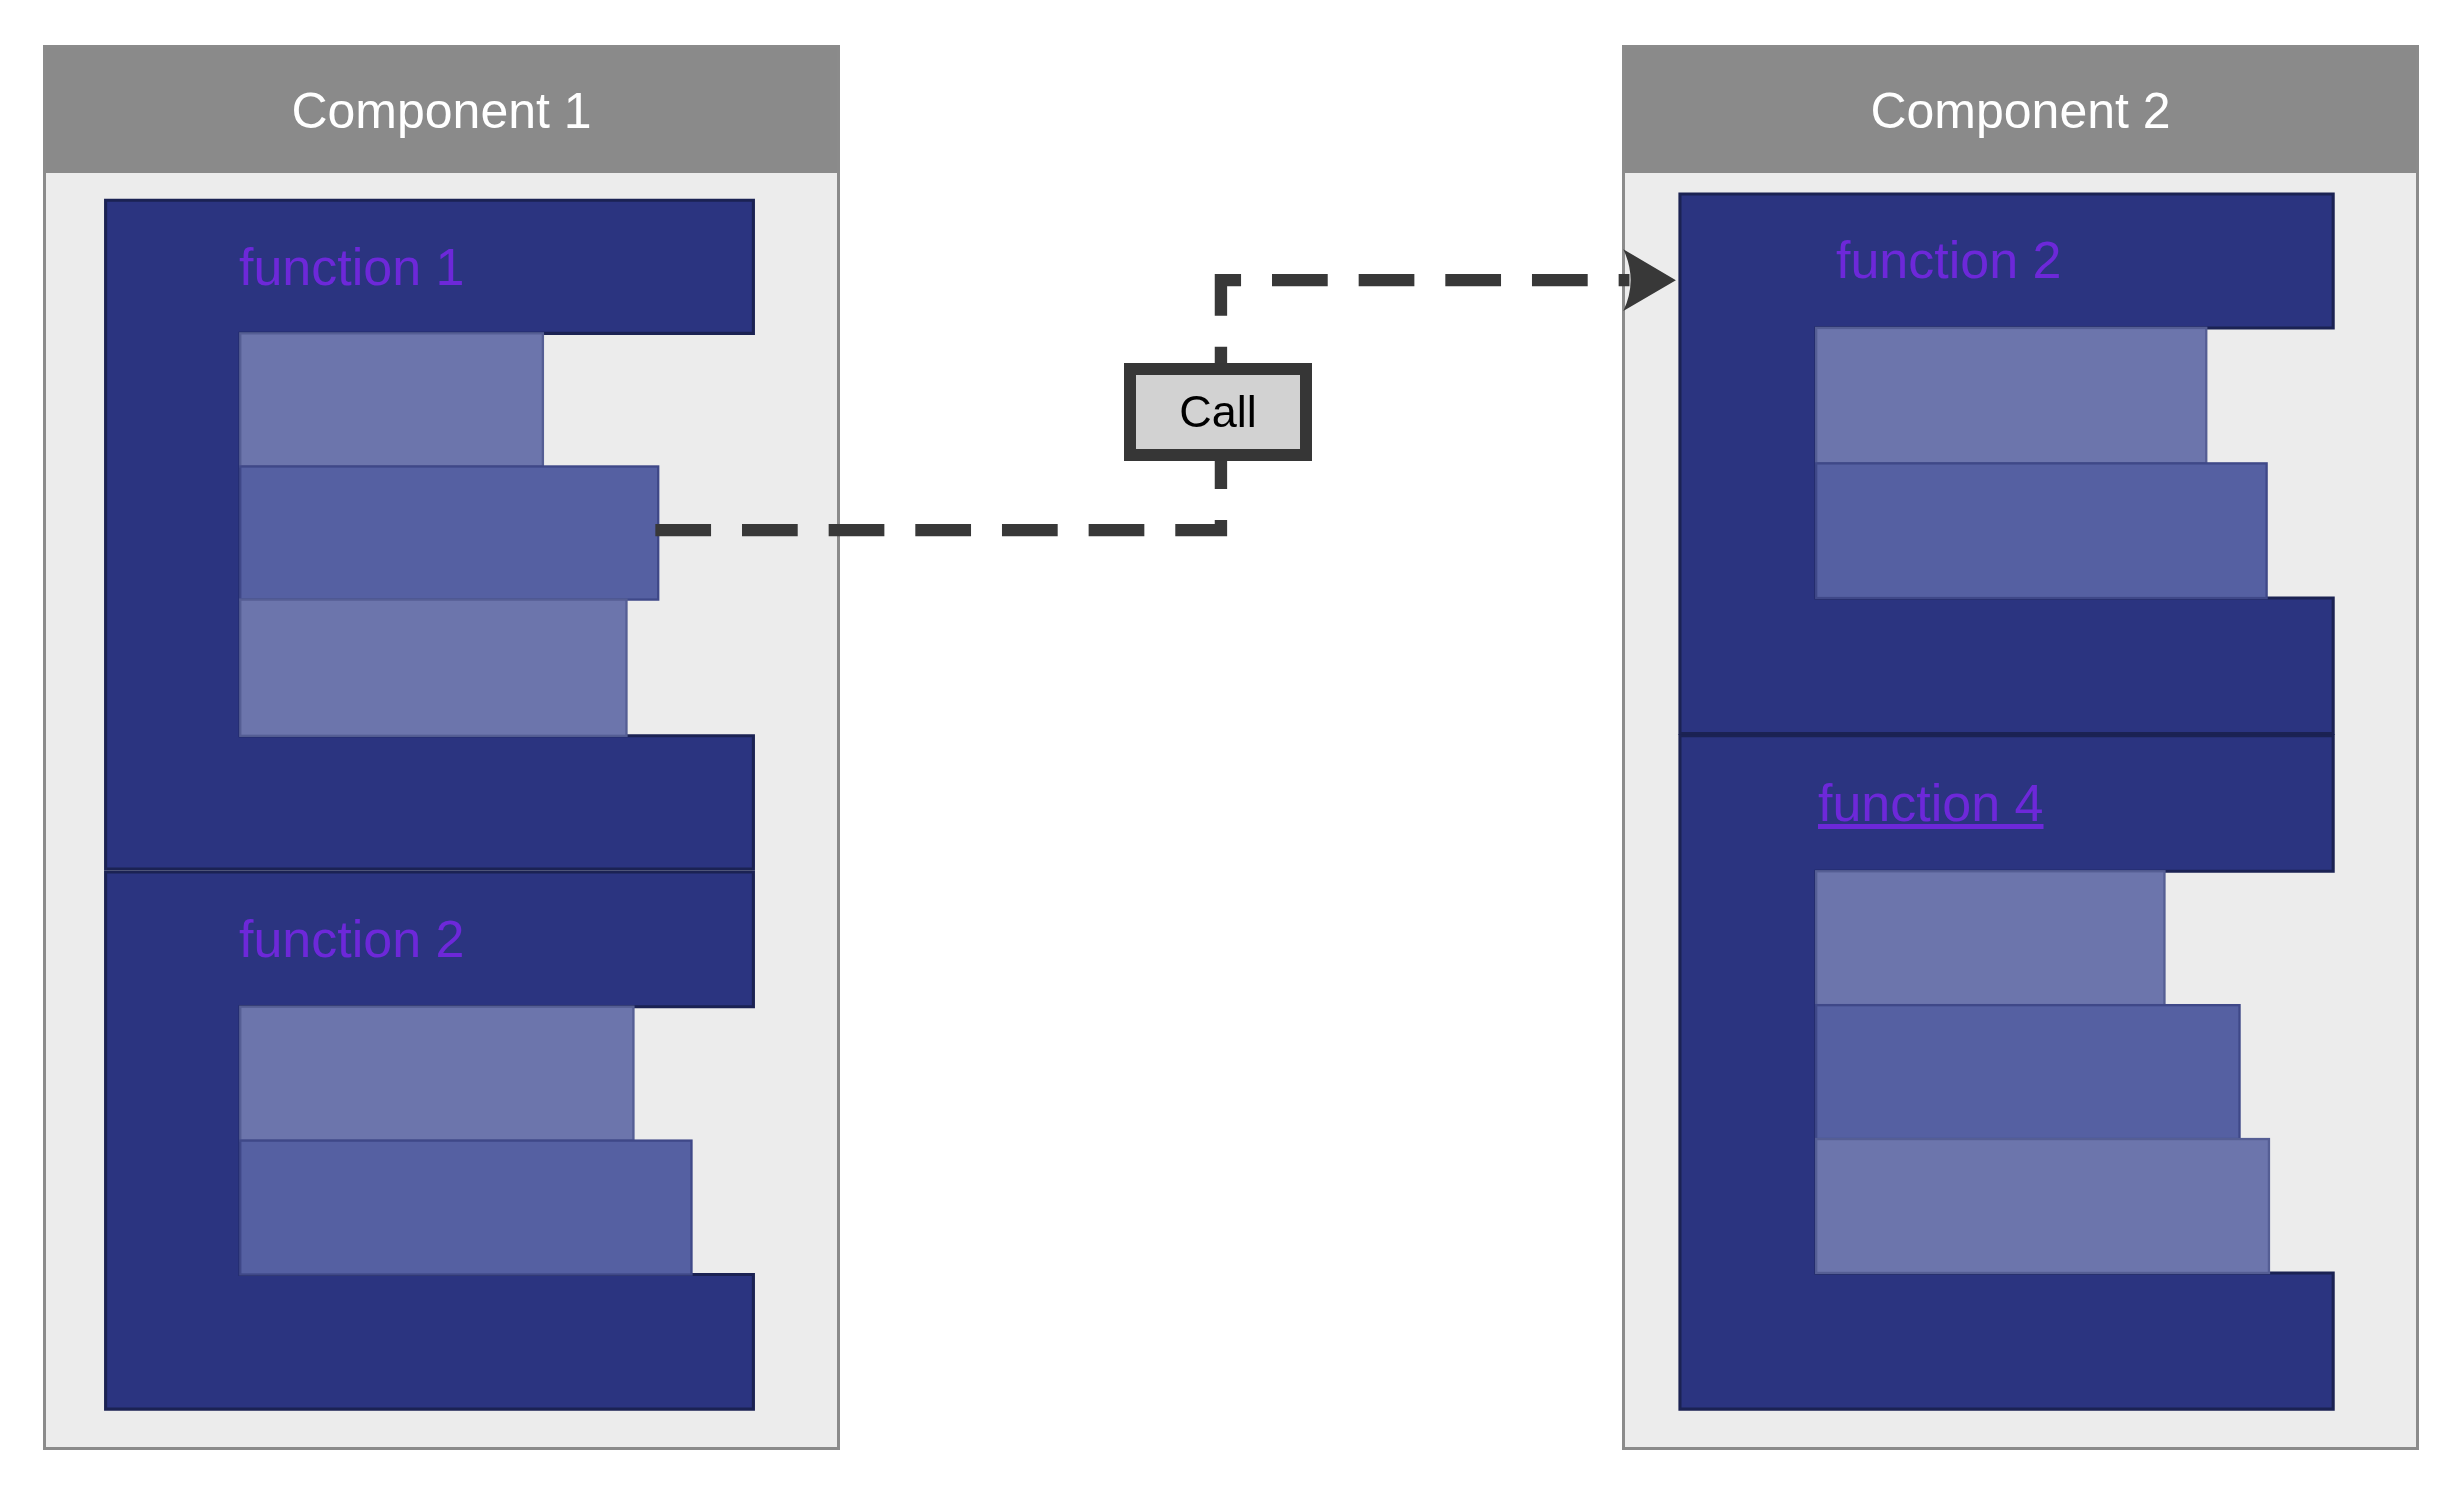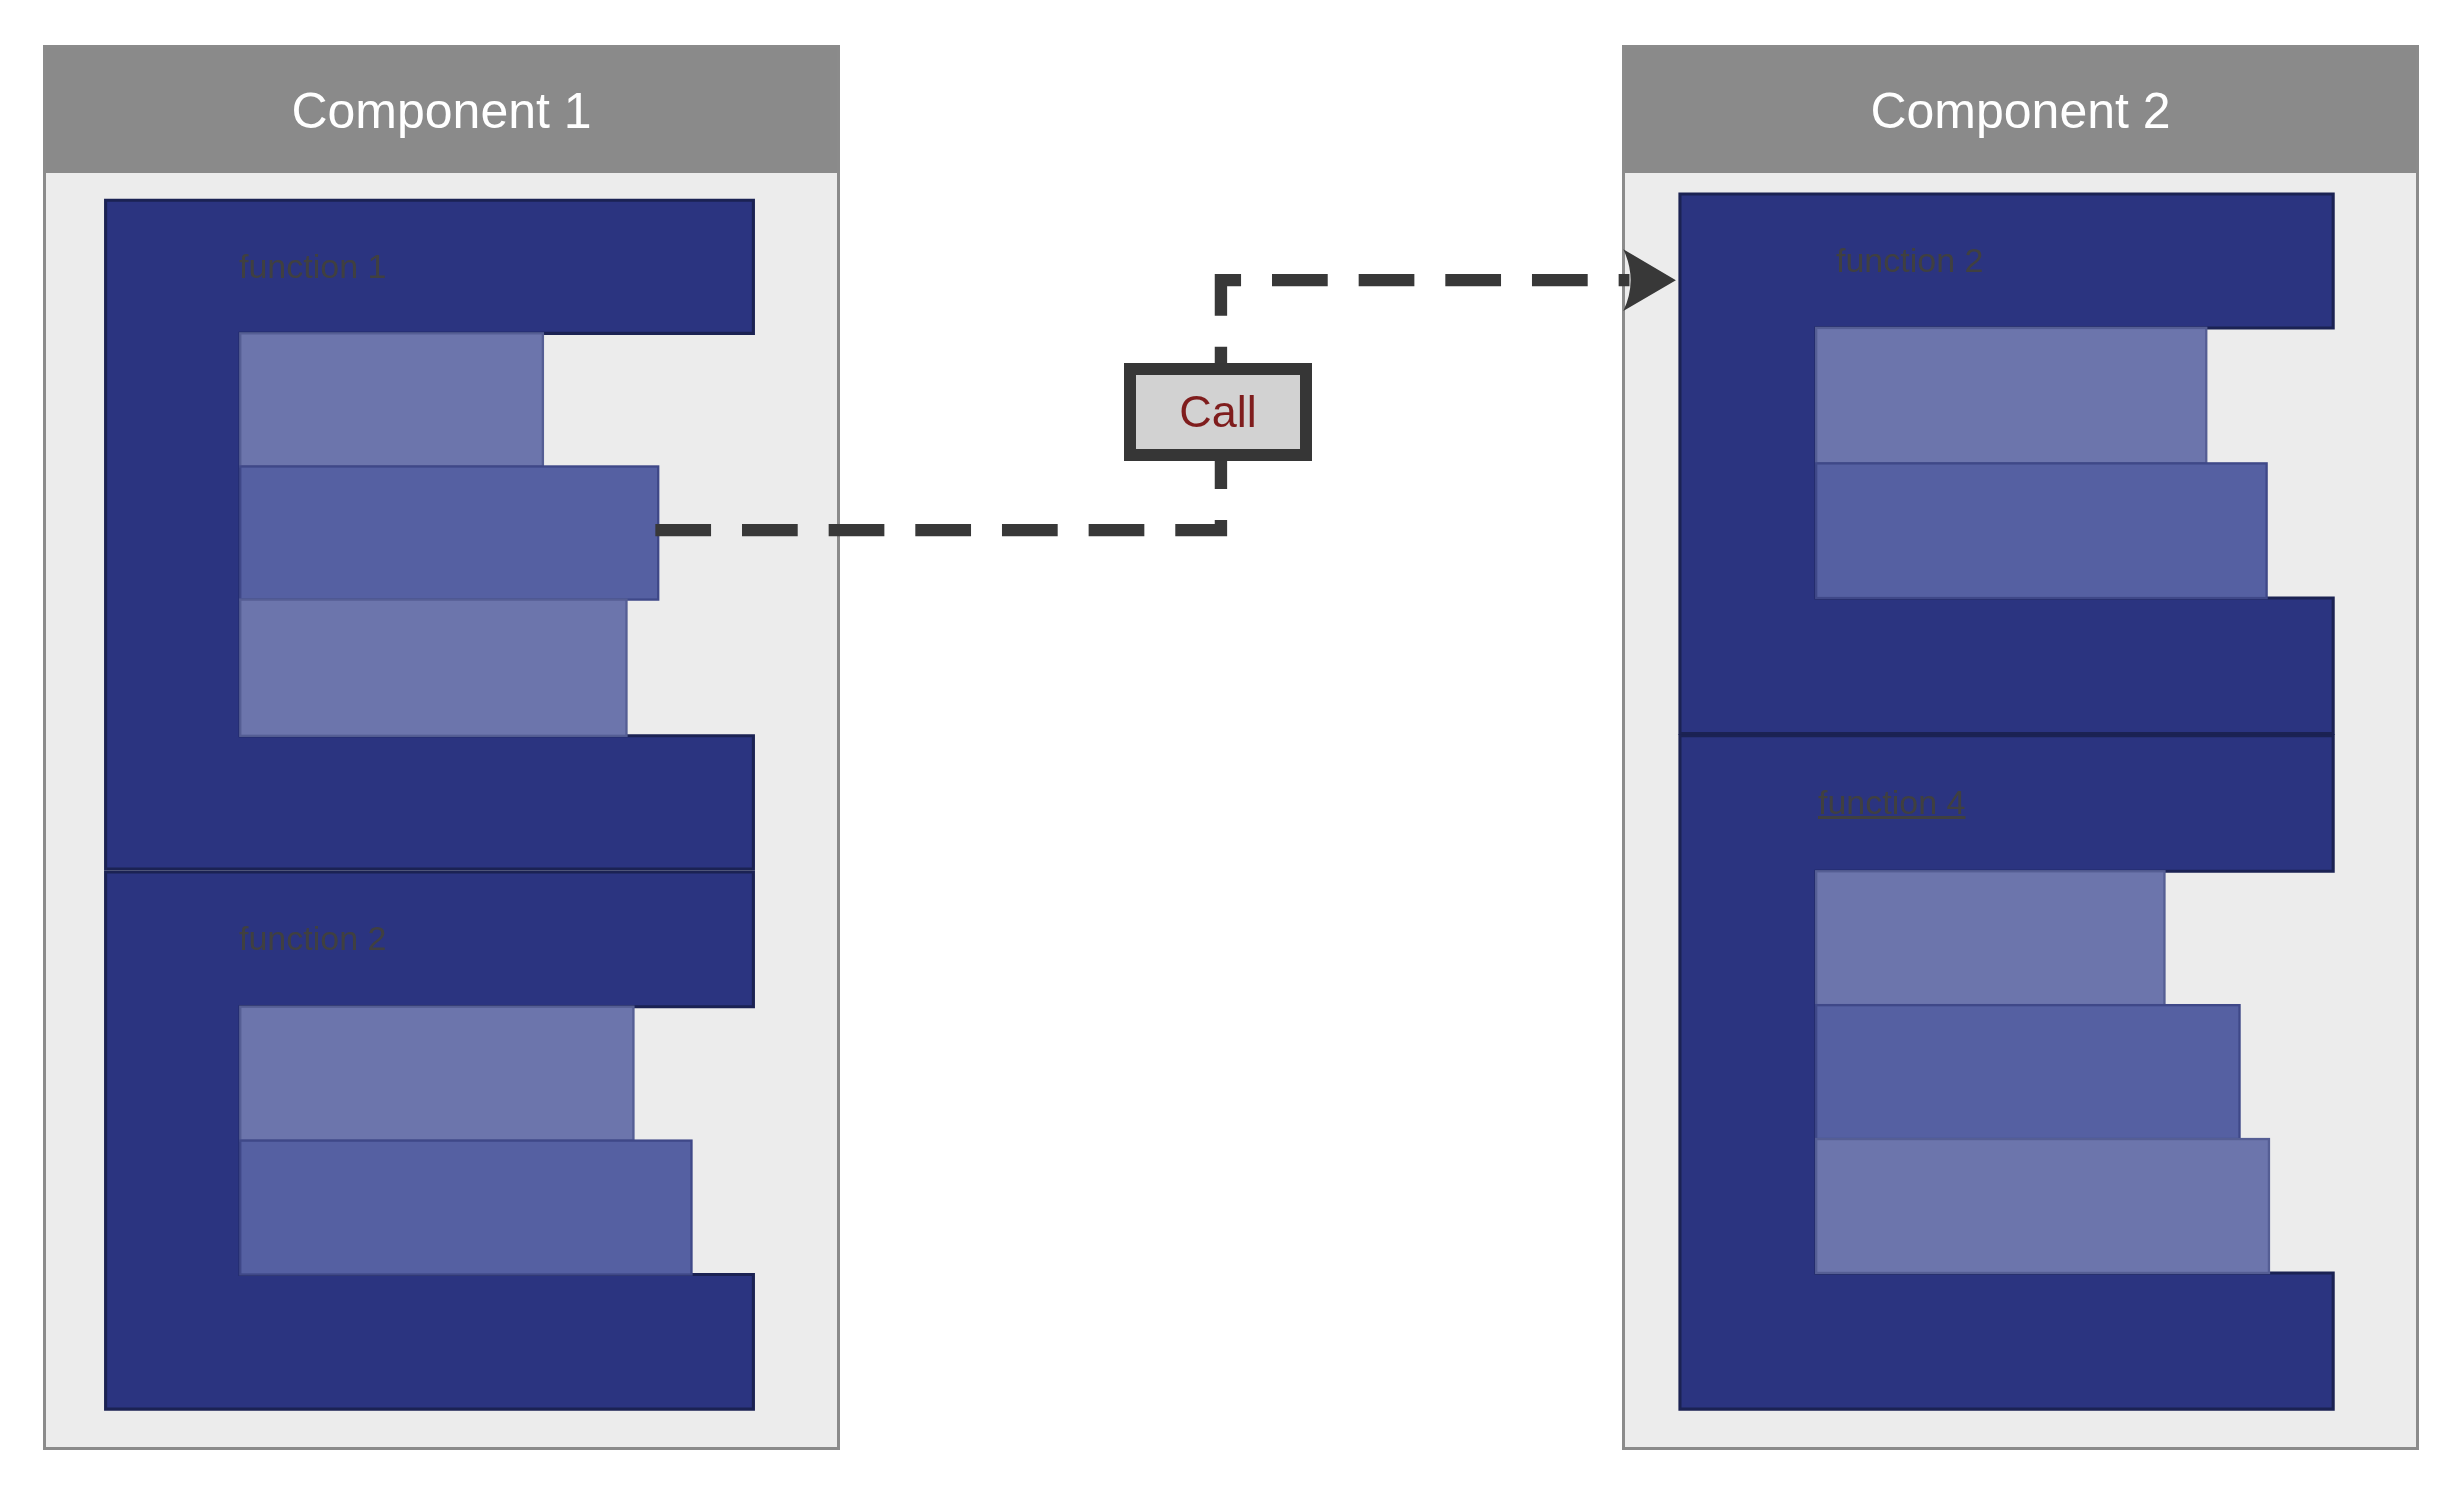--- a/index.html
+++ b/index.html
@@ -16,31 +16,31 @@
   .component-header{
     position:absolute;left:0;top:0;width:100%;height:125px;
     background:#8a8a8a;color:#ffffff;font-size:50px;font-weight:400;
     display:flex;align-items:center;justify-content:center;
   }
   .component-svg{position:absolute;left:0;top:125px;width:791px;height:1275px;}
   .navy-shape{fill:#2b3480;stroke:#1b2253;stroke-width:4;}
   .bar-light{fill:#6c75ac;stroke:#555e94;stroke-width:3;}
   .bar-dark{fill:#5560a2;stroke:#3f4888;stroke-width:3;}
   .func-label{
-    position:absolute;color:#404040;font-size:34px;font-weight:400;
+    position:absolute;color:#6d28d9;font-size:52px;font-weight:400;
     display:flex;align-items:center;pointer-events:none;white-space:nowrap;
   }
   #connector-svg{position:absolute;left:0;top:0;width:2462px;height:1495px;pointer-events:none;}
   .dashed-line{fill:none;stroke:#383838;stroke-width:16;stroke-dasharray:72 40;}
   .arrow-head{fill:#383838;stroke:none;}
   #call-box{
     position:absolute;left:1124px;top:363px;width:188px;height:98px;
     background:#d2d2d2;border:12.4px solid #363636;box-sizing:border-box;
     display:flex;align-items:center;justify-content:center;
-    color:#7f1d1d;font-size:45px;font-weight:500;
+    color:#000000;font-size:45px;font-weight:500;
   }
 </style>
 </head>
 <body>
 
 <div id="stage">
 
   <div class="component" id="component-1">
     <div class="component-header">
       <span>Component 1</span>

